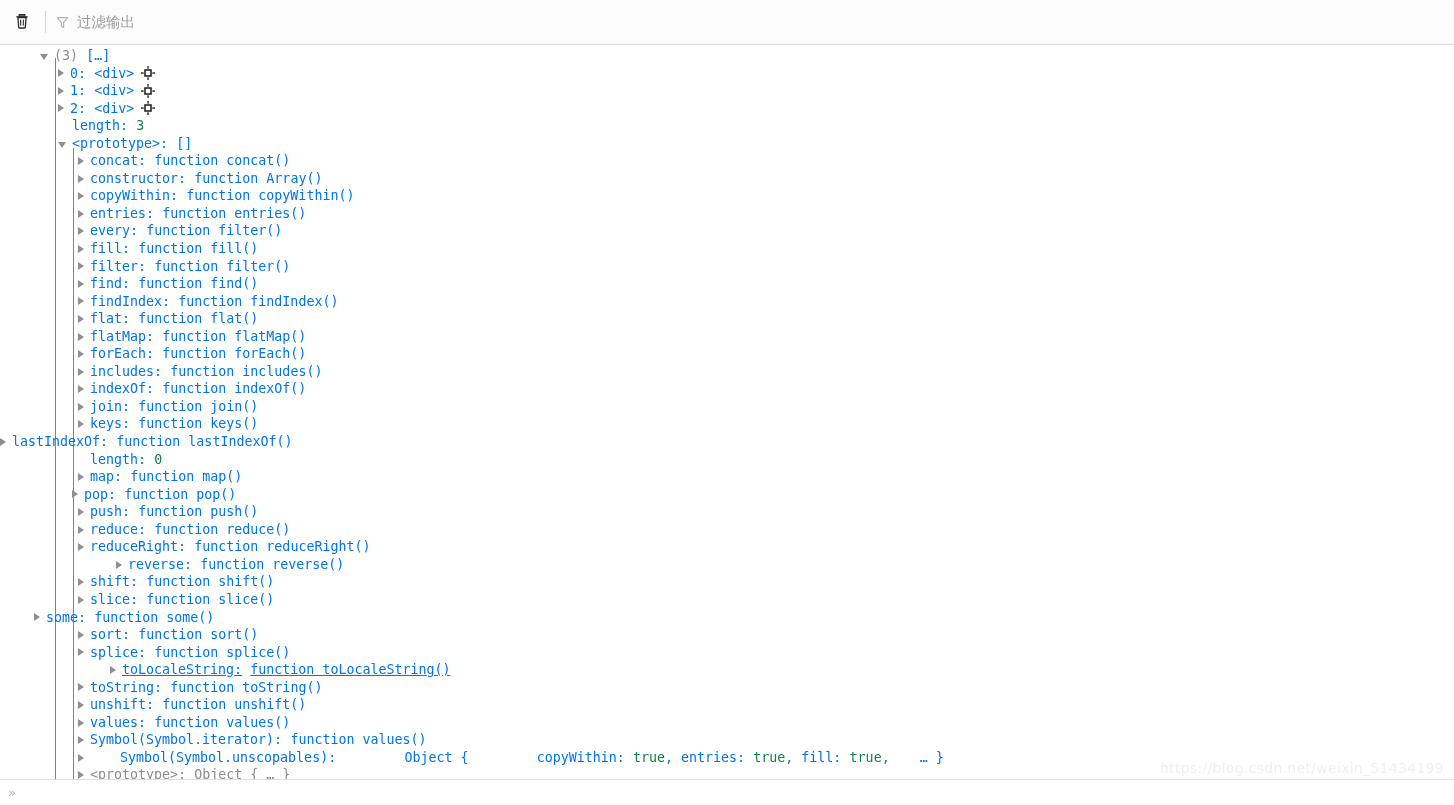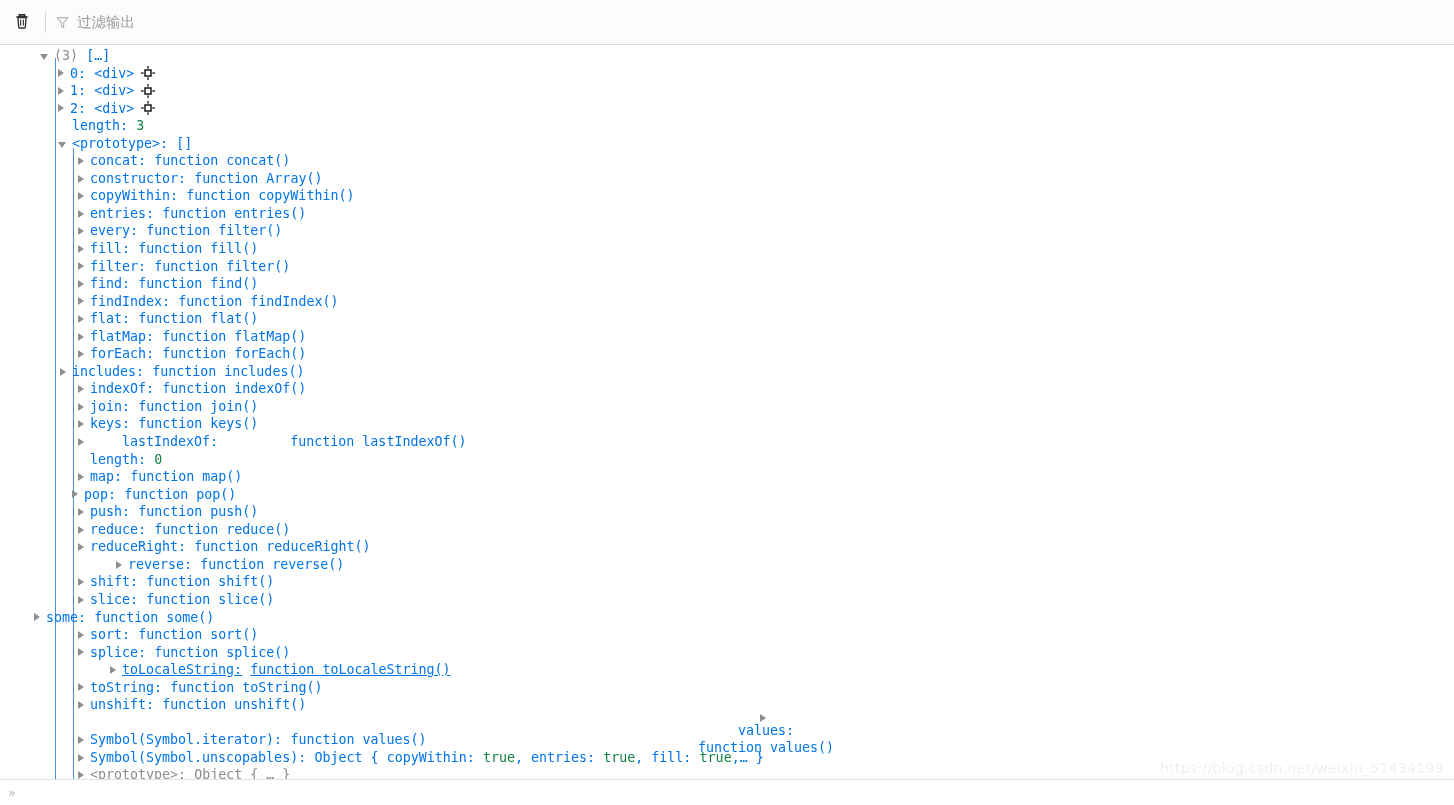--- a/index.html
+++ b/index.html
@@ -320,21 +320,21 @@
           <span class="tok-blue">flatMap:</span>
           <span class="sp"></span>
           <span class="tok-blue">function flatMap()</span>
         </div>
         <div class="row" style="padding-left: 78px;">
           <span class="arrow"></span>
           <span class="tok-blue">forEach:</span>
           <span class="sp"></span>
           <span class="tok-blue">function forEach()</span>
         </div>
-        <div class="row" style="padding-left: 60px;">
+        <div class="row" style="padding-left: 78px;">
           <span class="arrow"></span>
           <span class="tok-blue">includes:</span>
           <span class="sp"></span>
           <span class="tok-blue">function includes()</span>
         </div>
         <div class="row" style="padding-left: 78px;">
           <span class="arrow"></span>
           <span class="tok-blue">indexOf:</span>
           <span class="sp"></span>
           <span class="tok-blue">function indexOf()</span>
@@ -344,21 +344,21 @@
           <span class="tok-blue">join:</span>
           <span class="sp"></span>
           <span class="tok-blue">function join()</span>
         </div>
         <div class="row" style="padding-left: 78px;">
           <span class="arrow"></span>
           <span class="tok-blue">keys:</span>
           <span class="sp"></span>
           <span class="tok-blue">function keys()</span>
         </div>
-        <div class="row" style="padding-left: 78px; gap: 32px;">
+        <div class="row" style="">
           <span class="arrow"></span>
           <span class="tok-blue">lastIndexOf:</span>
           <span class="sp"></span>
           <span class="tok-blue">function lastIndexOf()</span>
         </div>
         <div class="row" style="padding-left: 78px;">
           <span class="arrow blank"></span>
           <span class="tok-blue">length:</span>
           <span class="sp"></span>
           <span class="tok-green">0</span>
@@ -440,35 +440,35 @@
           <span class="tok-blue">toString:</span>
           <span class="sp"></span>
           <span class="tok-blue">function toString()</span>
         </div>
         <div class="row" style="padding-left: 78px;">
           <span class="arrow"></span>
           <span class="tok-blue">unshift:</span>
           <span class="sp"></span>
           <span class="tok-blue">function unshift()</span>
         </div>
-        <div class="row" style="padding-left: 78px; flex-direction: column;">
+        <div class="row" style="padding-left: 78px;">
           <span class="arrow"></span>
           <span class="tok-blue">values:</span>
           <span class="sp"></span>
           <span class="tok-blue">function values()</span>
         </div>
         <div class="row" style="padding-left: 78px;">
           <span class="arrow"></span>
           <span class="tok-blue">Symbol(Symbol.iterator):</span>
           <span class="sp"></span>
           <span class="tok-blue">function values()</span>
         </div>
       </div>
 
-    <div class="row" style="padding-left:78px;">
+    <div class="row" style="padding-left:78px;gap:30px;">
       <span class="arrow"></span>
       <span class="tok-blue">Symbol(Symbol.unscopables):</span>
       <span class="sp"></span>
       <span class="tok-blue">Object {</span>
       <span class="sp"></span>
       <span id="unscopables-pairs"><span class="tok-blue">copyWithin:</span><span class="sp"></span><span class="tok-green">true</span><span class="tok-blue">, </span><span class="tok-blue">entries:</span><span class="sp"></span><span class="tok-green">true</span><span class="tok-blue">, </span><span class="tok-blue">fill:</span><span class="sp"></span><span class="tok-green">true</span><span class="tok-blue">, </span></span>
       <span class="tok-blue">… }</span>
     </div>
 
     <div class="row" style="padding-left:78px;">

